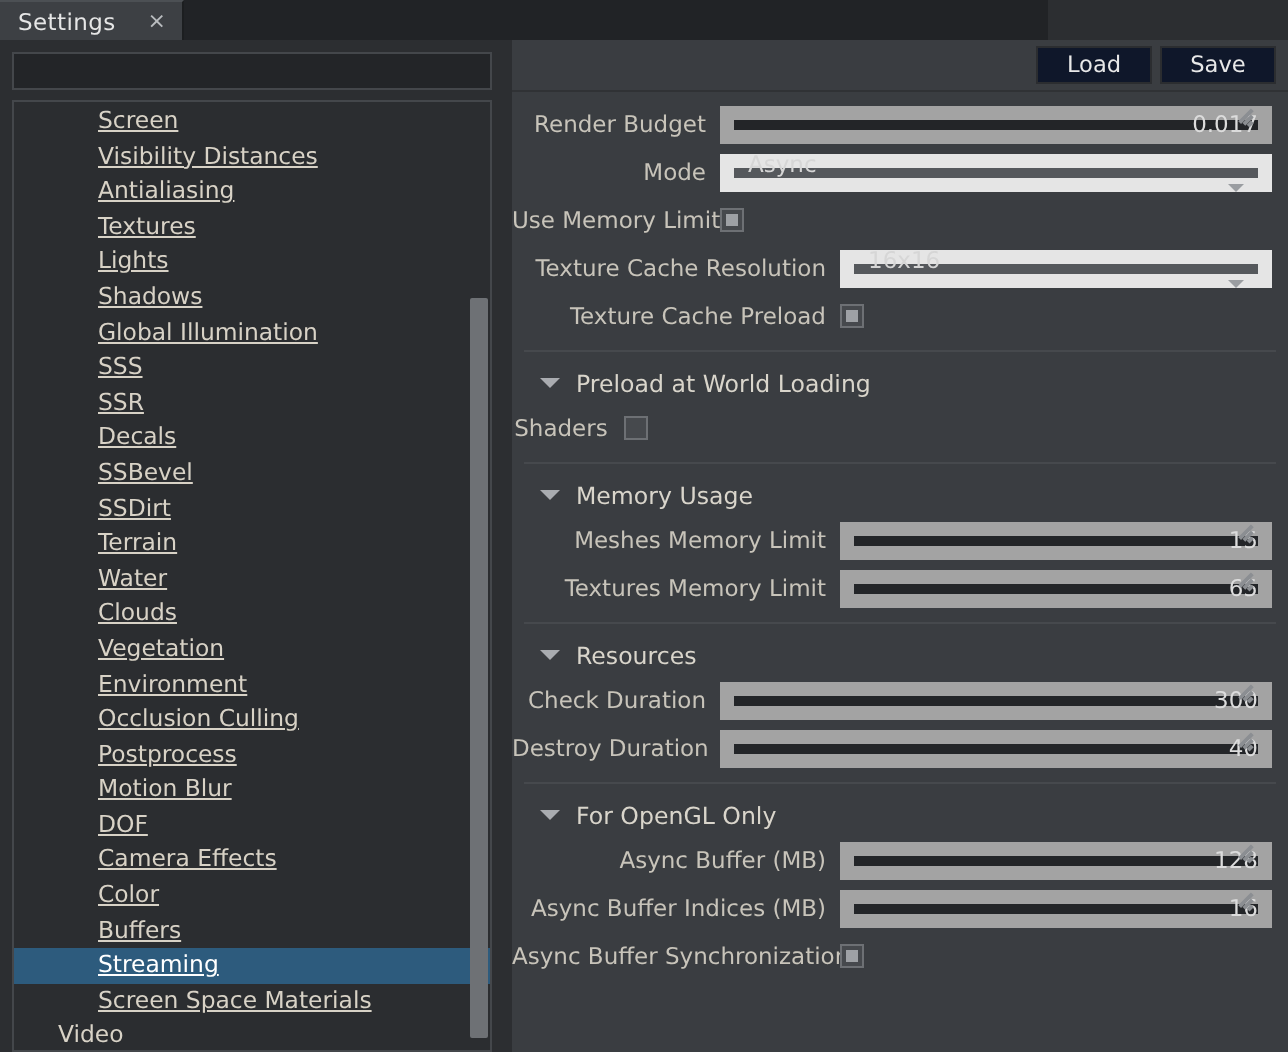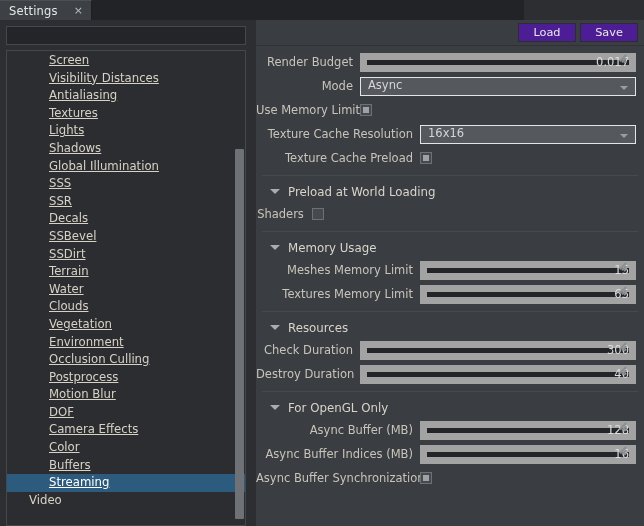--- a/index.html
+++ b/index.html
@@ -71,21 +71,21 @@
     position: absolute; left: 256px; top: 20px;
     width: 388px; height: 506px;
     background: #3a3d41;
   }
   .toolbar {
     position: relative; height: 26px;
     border-bottom: 1px solid #303235;
   }
   .btn {
     position: absolute; top: 3px; height: 19px; width: 58px;
-    background: #4c1d95; border: 1px solid #2b2d30;
+    background: #0f172a; border: 1px solid #2b2d30;
     color: #e8e8e8; font-size: 11.3px;
     display: flex; align-items: center; justify-content: center;
   }
   .btn.load { right: 68px; }
   .btn.save { right: 6px; }
 
   .rows { position: relative; padding-top: 4px; }
 
   .row {
     display: flex; align-items: center;
@@ -114,22 +114,22 @@
   .grip span {
     position: absolute; right: 0; background: #8b8e92; height: 1.5px;
     transform: rotate(-45deg); transform-origin: right center;
   }
   .grip span:nth-child(1) { bottom: 7px; width: 9px; }
   .grip span:nth-child(2) { bottom: 4px; width: 6px; }
   .grip span:nth-child(3) { bottom: 1px; width: 3px; }
 
   .combo {
     position: relative; flex: 1 1 auto; height: 19px;
-    background: #55585c; border: 1px solid #e5e5e5;
-    display: flex; align-items: flex-start;
+    background: #55585c; border: 7px solid #e5e5e5;
+    display: flex; align-items: flex-end;
   }
   .combo .val { color: #d6d6d6; font-size: 11.5px; padding-left: 7px; }
   .caret {
     position: absolute; right: 7px; top: 8px;
     width: 0; height: 0;
     border-left: 4.5px solid transparent;
     border-right: 4.5px solid transparent;
     border-top: 4.5px solid #9a9da1;
   }
 
@@ -190,20 +190,21 @@
           <div class="tree-row lvl2"><span>Vegetation</span></div>
           <div class="tree-row lvl2"><span>Environment</span></div>
           <div class="tree-row lvl2"><span>Occlusion Culling</span></div>
           <div class="tree-row lvl2"><span>Postprocess</span></div>
           <div class="tree-row lvl2"><span>Motion Blur</span></div>
           <div class="tree-row lvl2"><span>DOF</span></div>
           <div class="tree-row lvl2"><span>Camera Effects</span></div>
           <div class="tree-row lvl2"><span>Color</span></div>
           <div class="tree-row lvl2"><span>Buffers</span></div>
           <div class="tree-row lvl2 sel"><span>Streaming</span></div>
+          <div class="tree-row lvl2"><span>Screen Space Materials</span></div>
           <div class="tree-row lvl1"><span>Video</span></div>
         </div>
       <div class="vscroll"></div>
     </div>
   </div>
 
   <div class="rightpane">
     <div class="toolbar">
       <div class="btn load">Load</div>
       <div class="btn save">Save</div>

